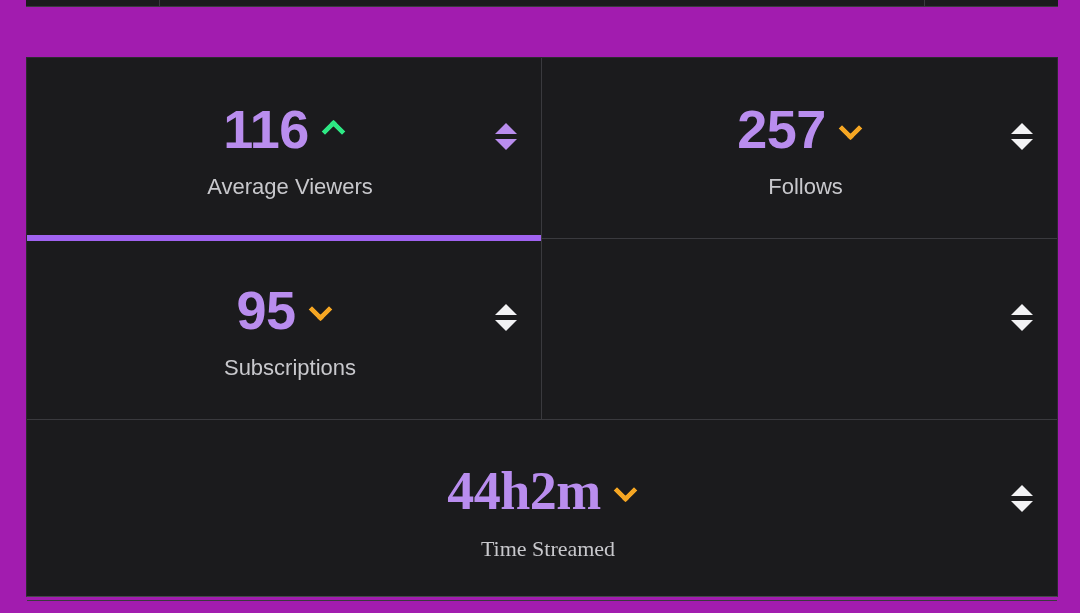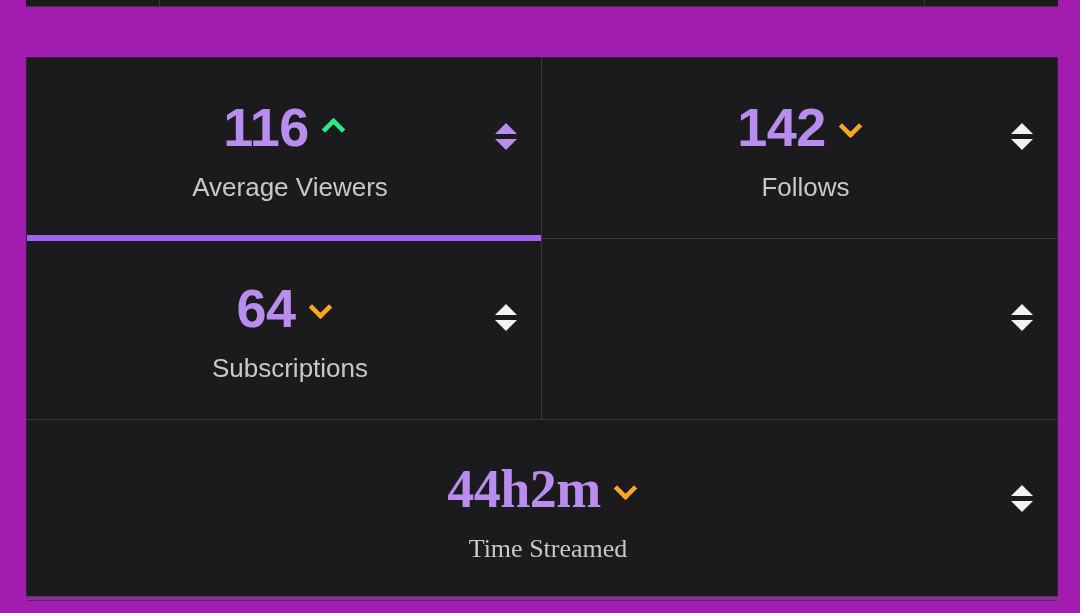--- a/index.html
+++ b/index.html
@@ -102,21 +102,21 @@
     line-height: 1;
     white-space: nowrap;
   }
   .stat-value .cur,
   .stat-value .dec {
     font-size: 36px;
   }
 
   .stat-label {
     color: #c8c8cc;
-    font-size: 26px;
+    font-size: 22px;
     font-weight: normal;
     line-height: 1;
     margin-top: 16px;
     white-space: nowrap;
     margin-left: 12px;
   }
 
   
   .trend {
     display: inline-block;
@@ -236,37 +236,37 @@
         <div class="stat-label">Average Viewers</div>
         <div class="sort-control active">
           <span class="tri up"></span>
           <span class="tri down"></span>
         </div>
         <div class="active-bar"></div>
       </div>
 
       <div class="stat-cell half">
         <div class="value-line">
-          <span class="stat-value">142</span>
+          <span class="stat-value">257</span>
           <span class="trend down"></span>
         </div>
         <div class="stat-label">Follows</div>
         <div class="sort-control">
           <span class="tri up"></span>
           <span class="tri down"></span>
         </div>
       </div>
 
     </div>
 
     <div class="grid-row row-divider-h">
 
       <div class="stat-cell half cell-divider-v">
         <div class="value-line">
-          <span class="stat-value">64</span>
+          <span class="stat-value">95</span>
           <span class="trend down"></span>
         </div>
         <div class="stat-label">Subscriptions</div>
         <div class="sort-control">
           <span class="tri up"></span>
           <span class="tri down"></span>
         </div>
       </div>
 
       <div class="stat-cell half">

